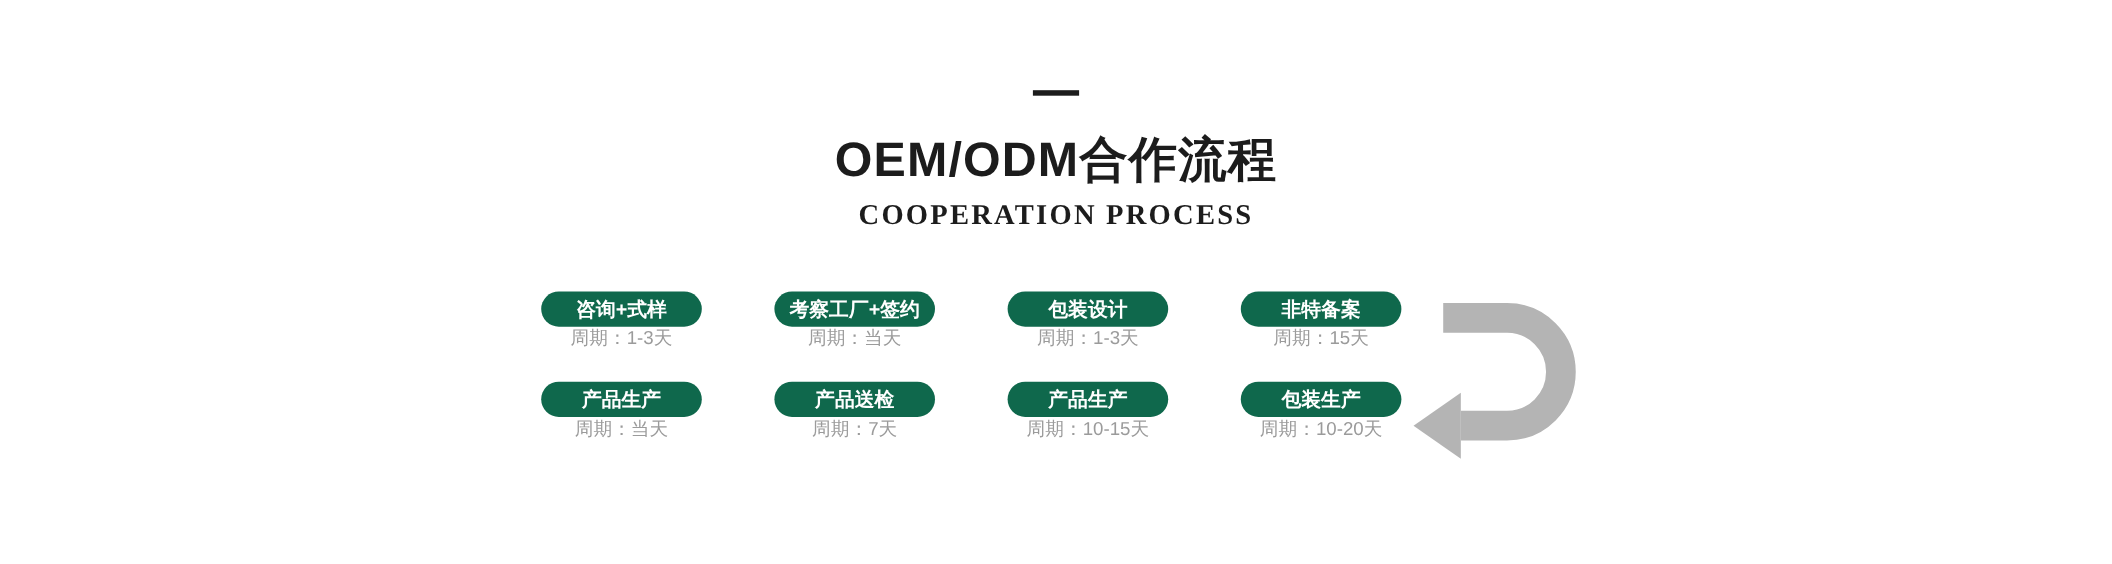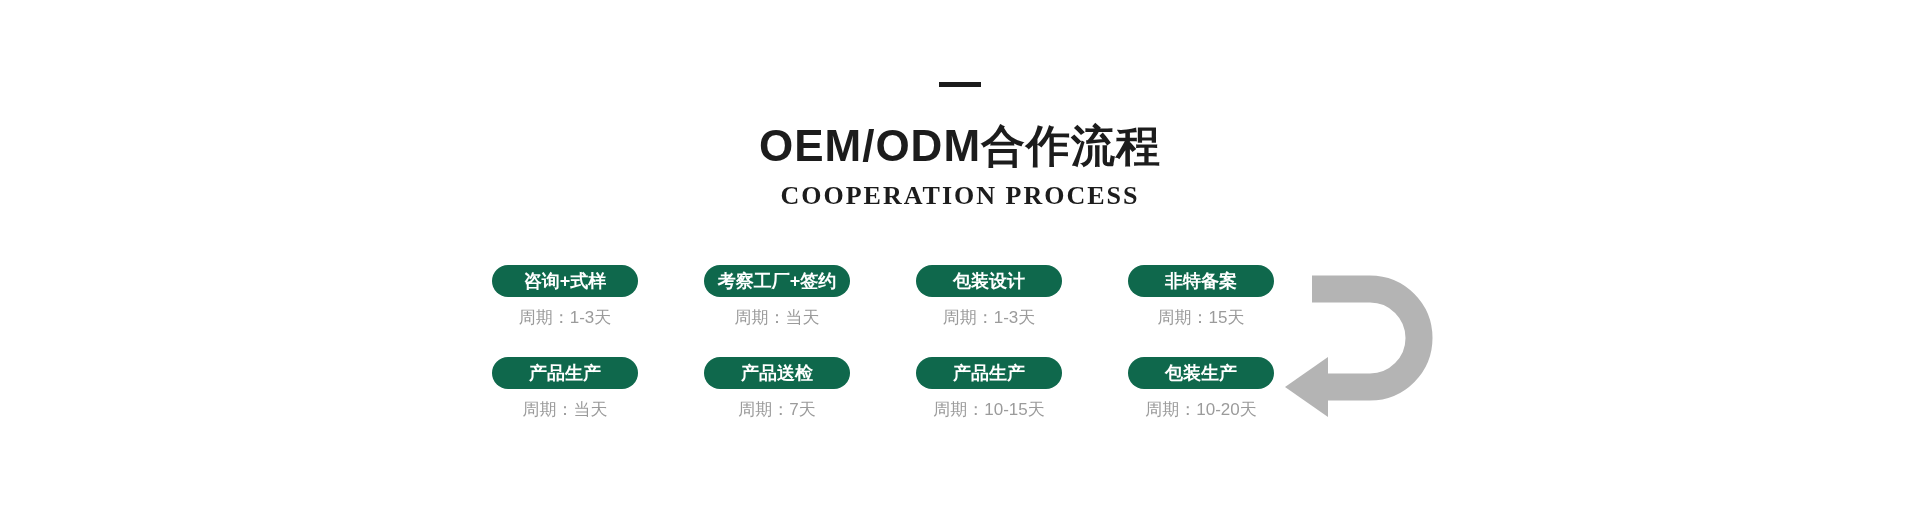--- a/index.html
+++ b/index.html
@@ -72,21 +72,20 @@
     background: #0f684c;
     color: #ffffff;
     font-size: 18px;
     line-height: 32px;
     font-weight: 700;
     text-align: center;
     white-space: nowrap;
     cursor: pointer;
   }
   .period {
-    margin-top: 10px;
     height: 22px;
     font-size: 17px;
     line-height: 22px;
     font-weight: 500;
     color: #9b9b9b;
     white-space: nowrap;
     text-align: left;
   }
 
   

